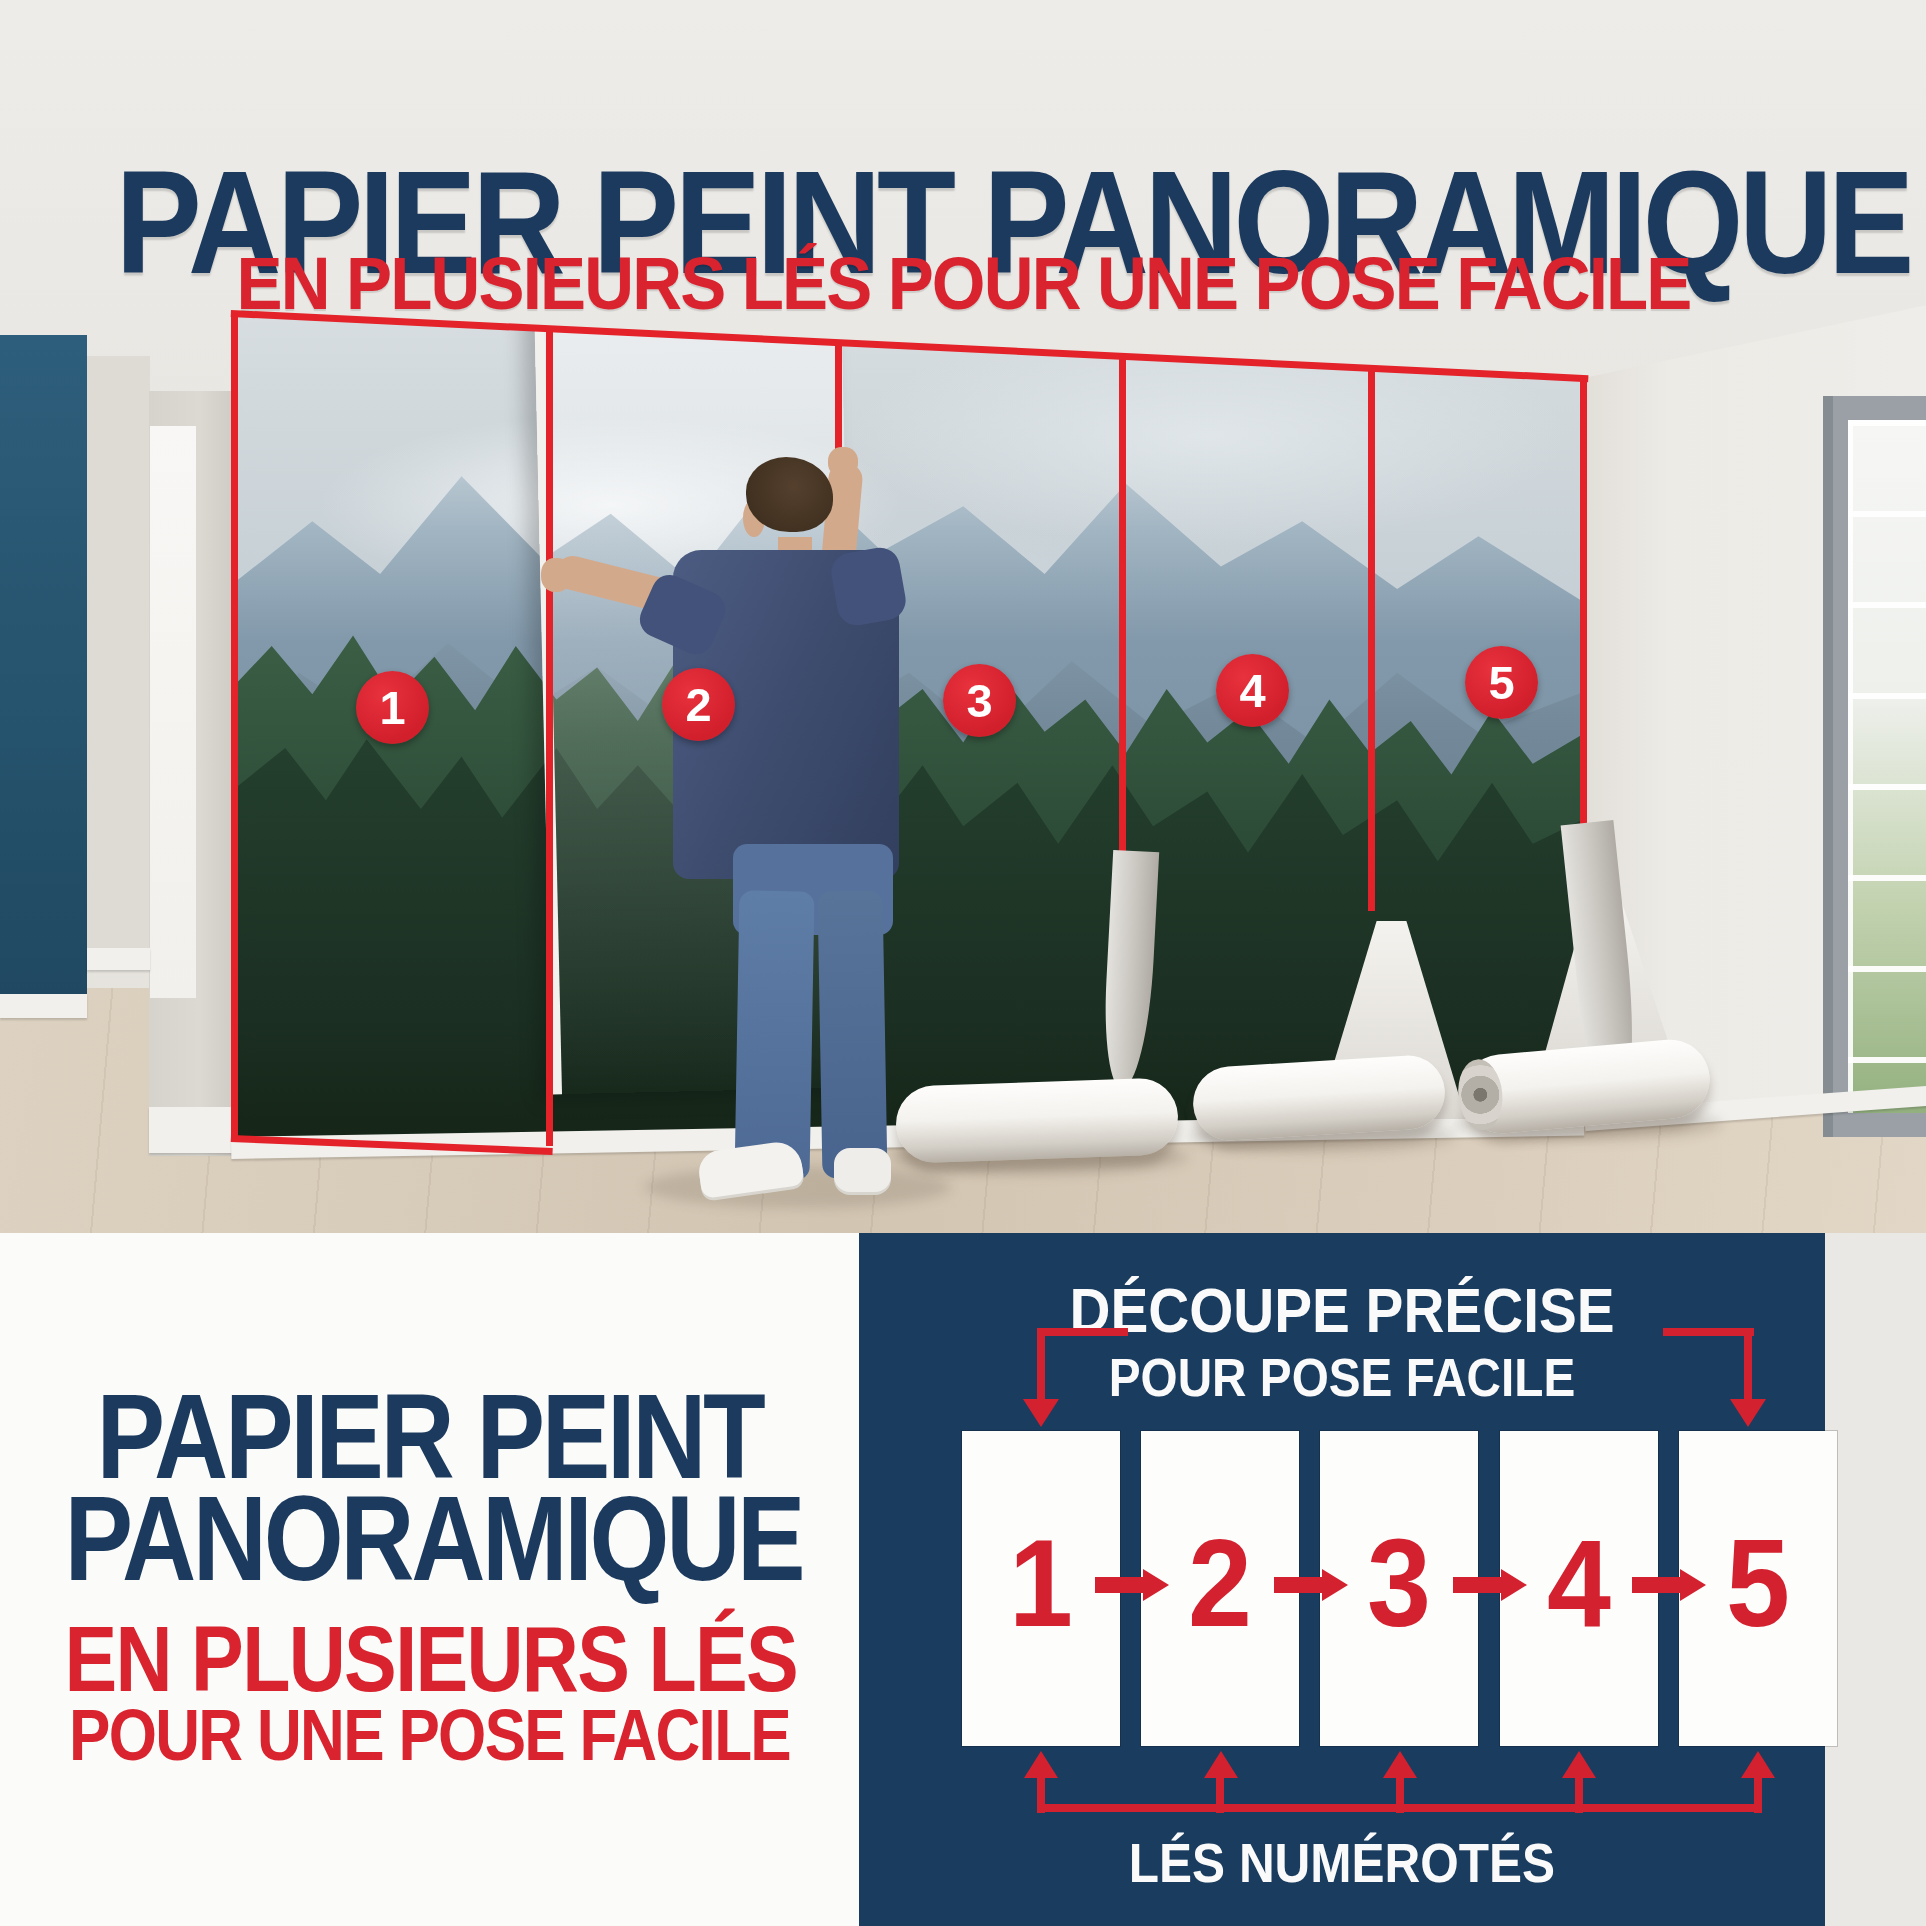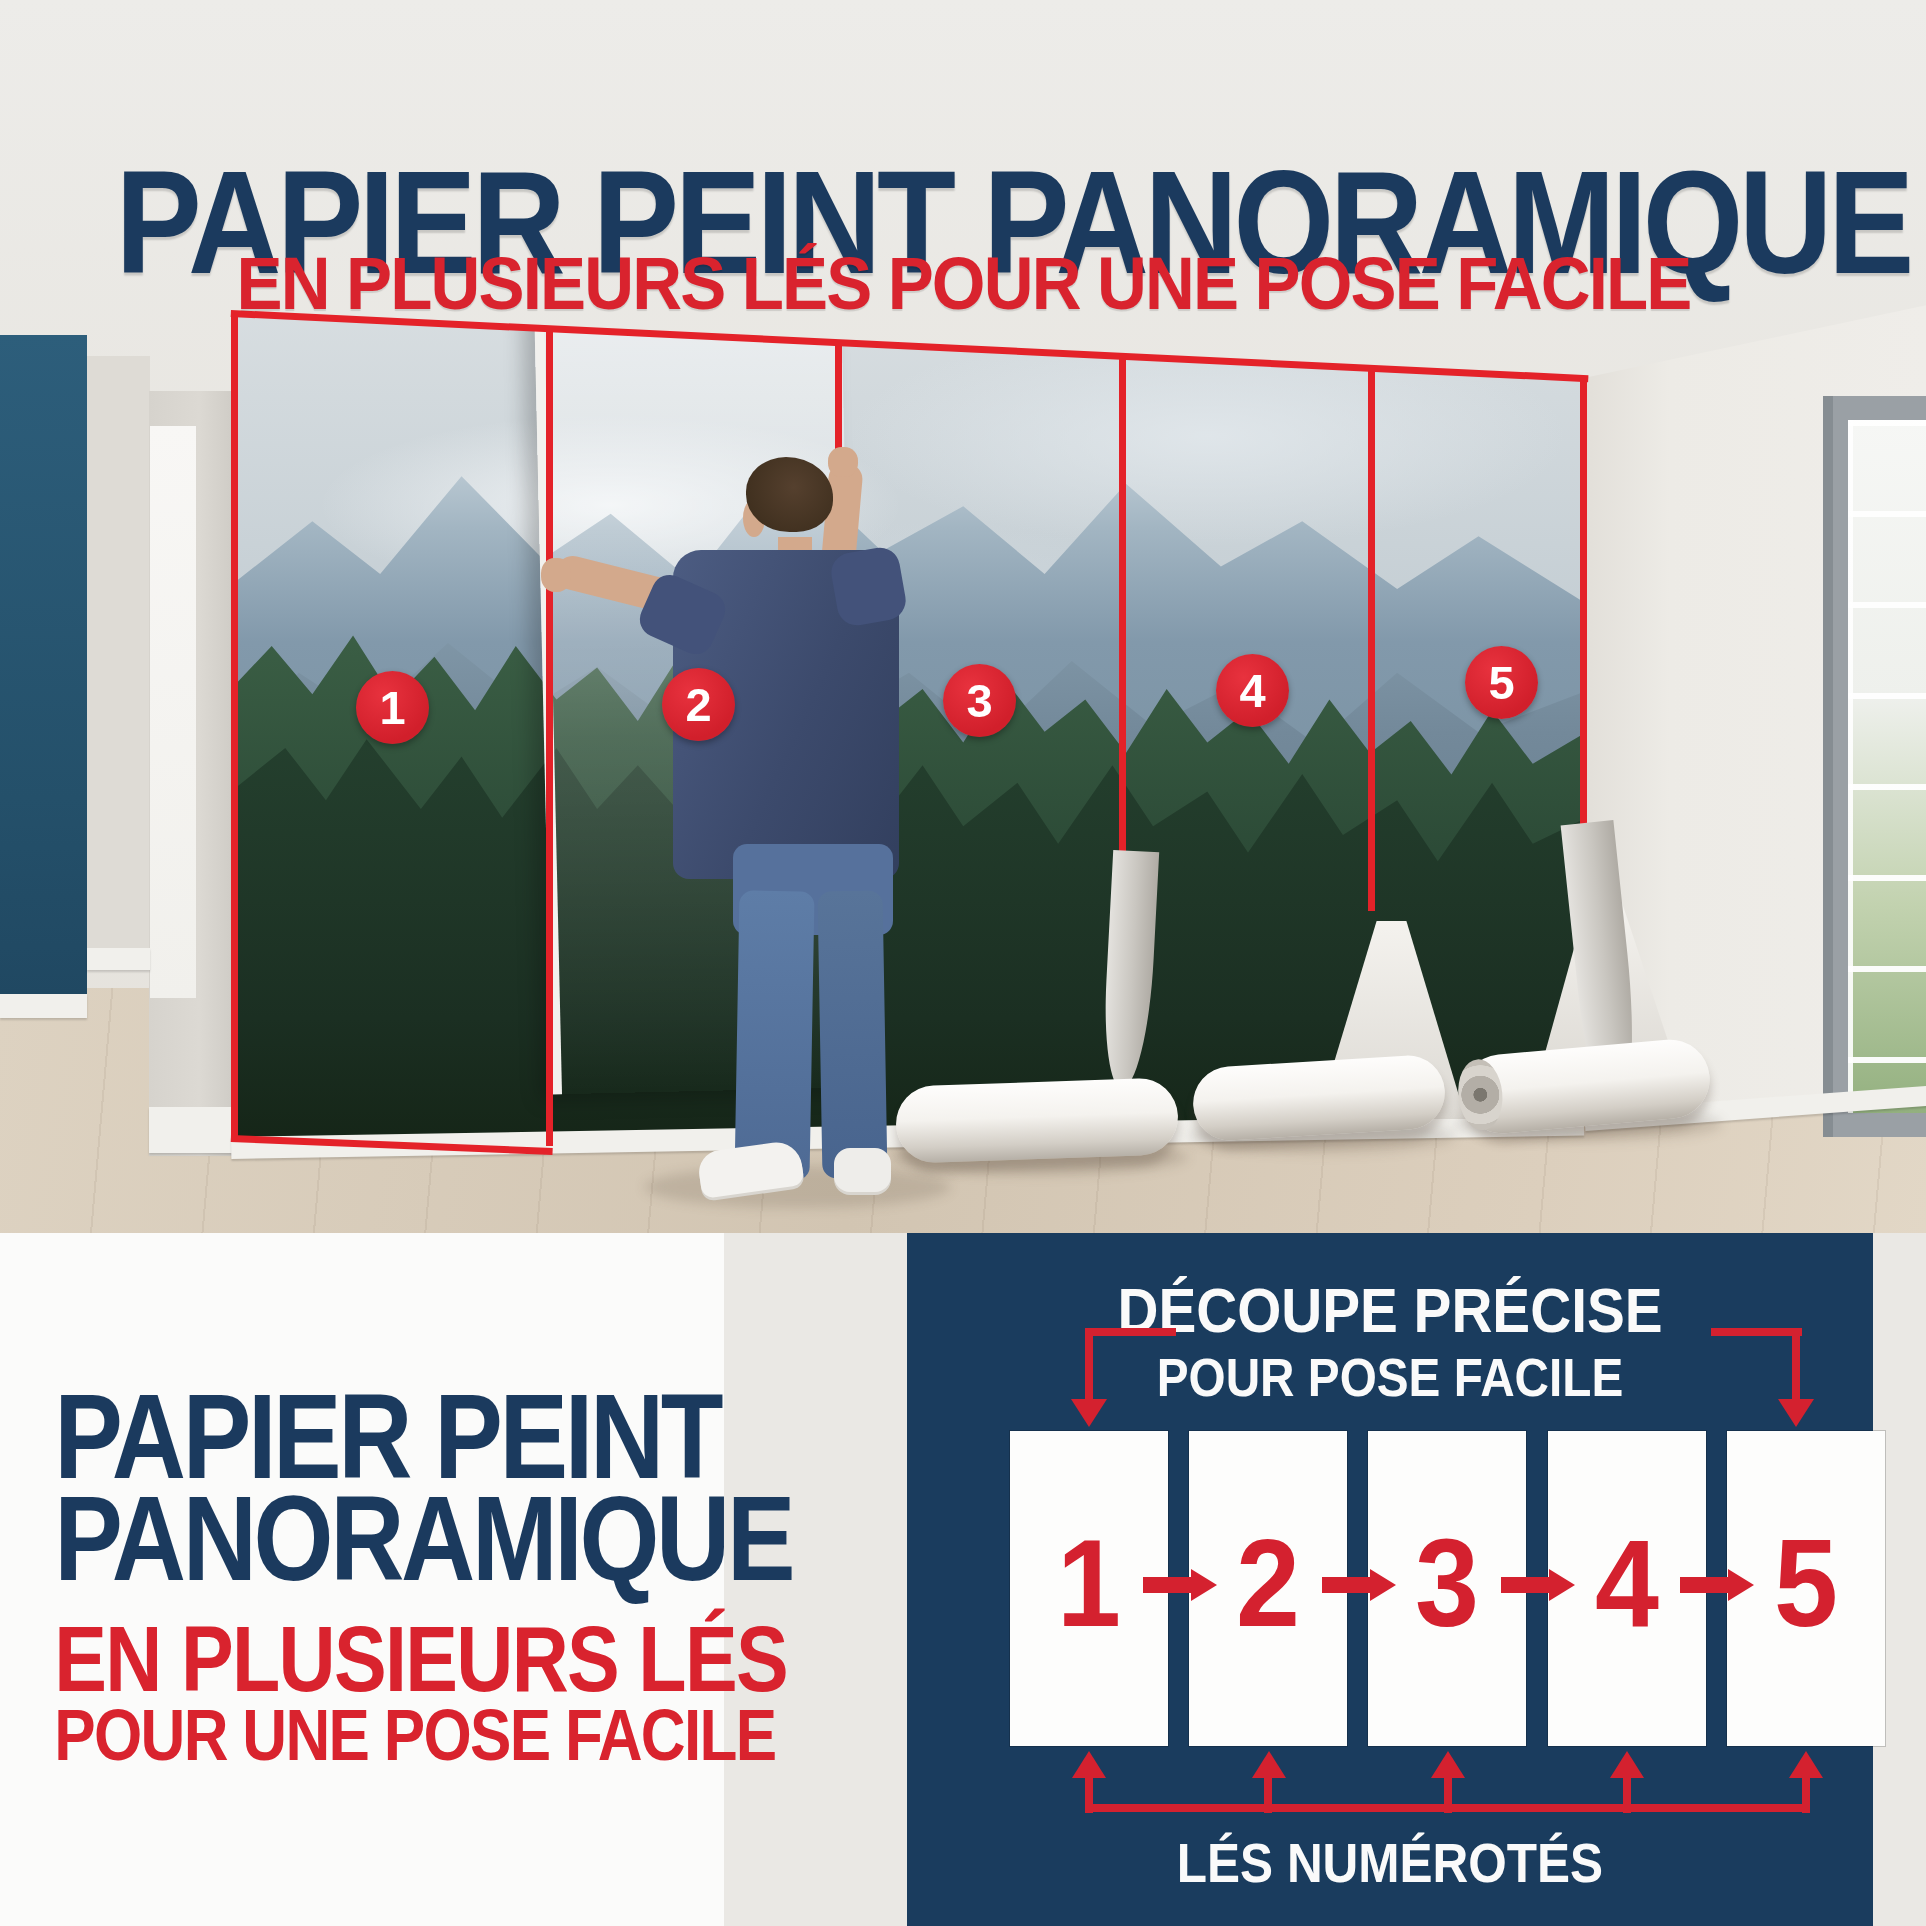--- a/index.html
+++ b/index.html
@@ -90,29 +90,29 @@
   .skin{background:#d3a98c;}
   .shadow-ell{position:absolute;border-radius:50%;background:rgba(60,45,30,.14);filter:blur(6px);}
 
   
   .num-circle{position:absolute;width:73px;height:73px;border-radius:50%;
     background:radial-gradient(circle at 38% 32%,#e8323e,#d11f2b 70%);
     box-shadow:0 3px 6px rgba(0,0,0,.3);color:#ffffff;font-weight:800;font-size:47px;
     display:flex;align-items:center;justify-content:center;line-height:1;}
 
   
-  .bl{position:absolute;left:0;top:1233px;width:724px;height:694px;background:#fbfbfa;}
+  .bl{position:absolute;left:0;top:1233px;width:859px;height:694px;background:#fbfbfa;}
   .bl-t{position:absolute;left:0;width:100%;text-align:center;font-weight:800;line-height:1.0;
     transform:scaleX(.85);white-space:nowrap;}
   .bl-navy{color:#1b3a5e;font-size:121px;letter-spacing:-4px;}
   .bl-red1{color:#d9232e;font-size:93px;letter-spacing:-2px;}
   .bl-red2{color:#d9232e;font-size:73px;letter-spacing:-2px;}
 
   
-  .br{position:absolute;left:907px;top:1233px;width:966px;height:694px;background:#1a3c5e;}
+  .br{position:absolute;left:859px;top:1233px;width:966px;height:694px;background:#1a3c5e;}
   .br-title{position:absolute;left:0;width:100%;text-align:center;color:#fafafa;font-weight:800;
     line-height:1.05;transform:scaleX(.9);white-space:nowrap;}
   .dg-red{background:#d4212f;}
   .dg-panel{position:absolute;top:198px;width:158px;height:315px;background:#fdfdfc;
     box-shadow:0 0 0 1px rgba(0,0,0,.18);}
   .dg-num{position:absolute;top:285px;width:158px;height:129px;line-height:129px;text-align:center;
     color:#d4212f;font-size:125px;font-weight:800;transform:scaleX(.92);}
   .gap-arrow{position:absolute;top:336px;width:73px;height:32px;}
   .gap-arrow .stem{position:absolute;left:0;top:8px;width:48px;height:16px;background:#d4212f;}
   .gap-arrow .head{position:absolute;left:48px;top:0;width:0;height:0;

